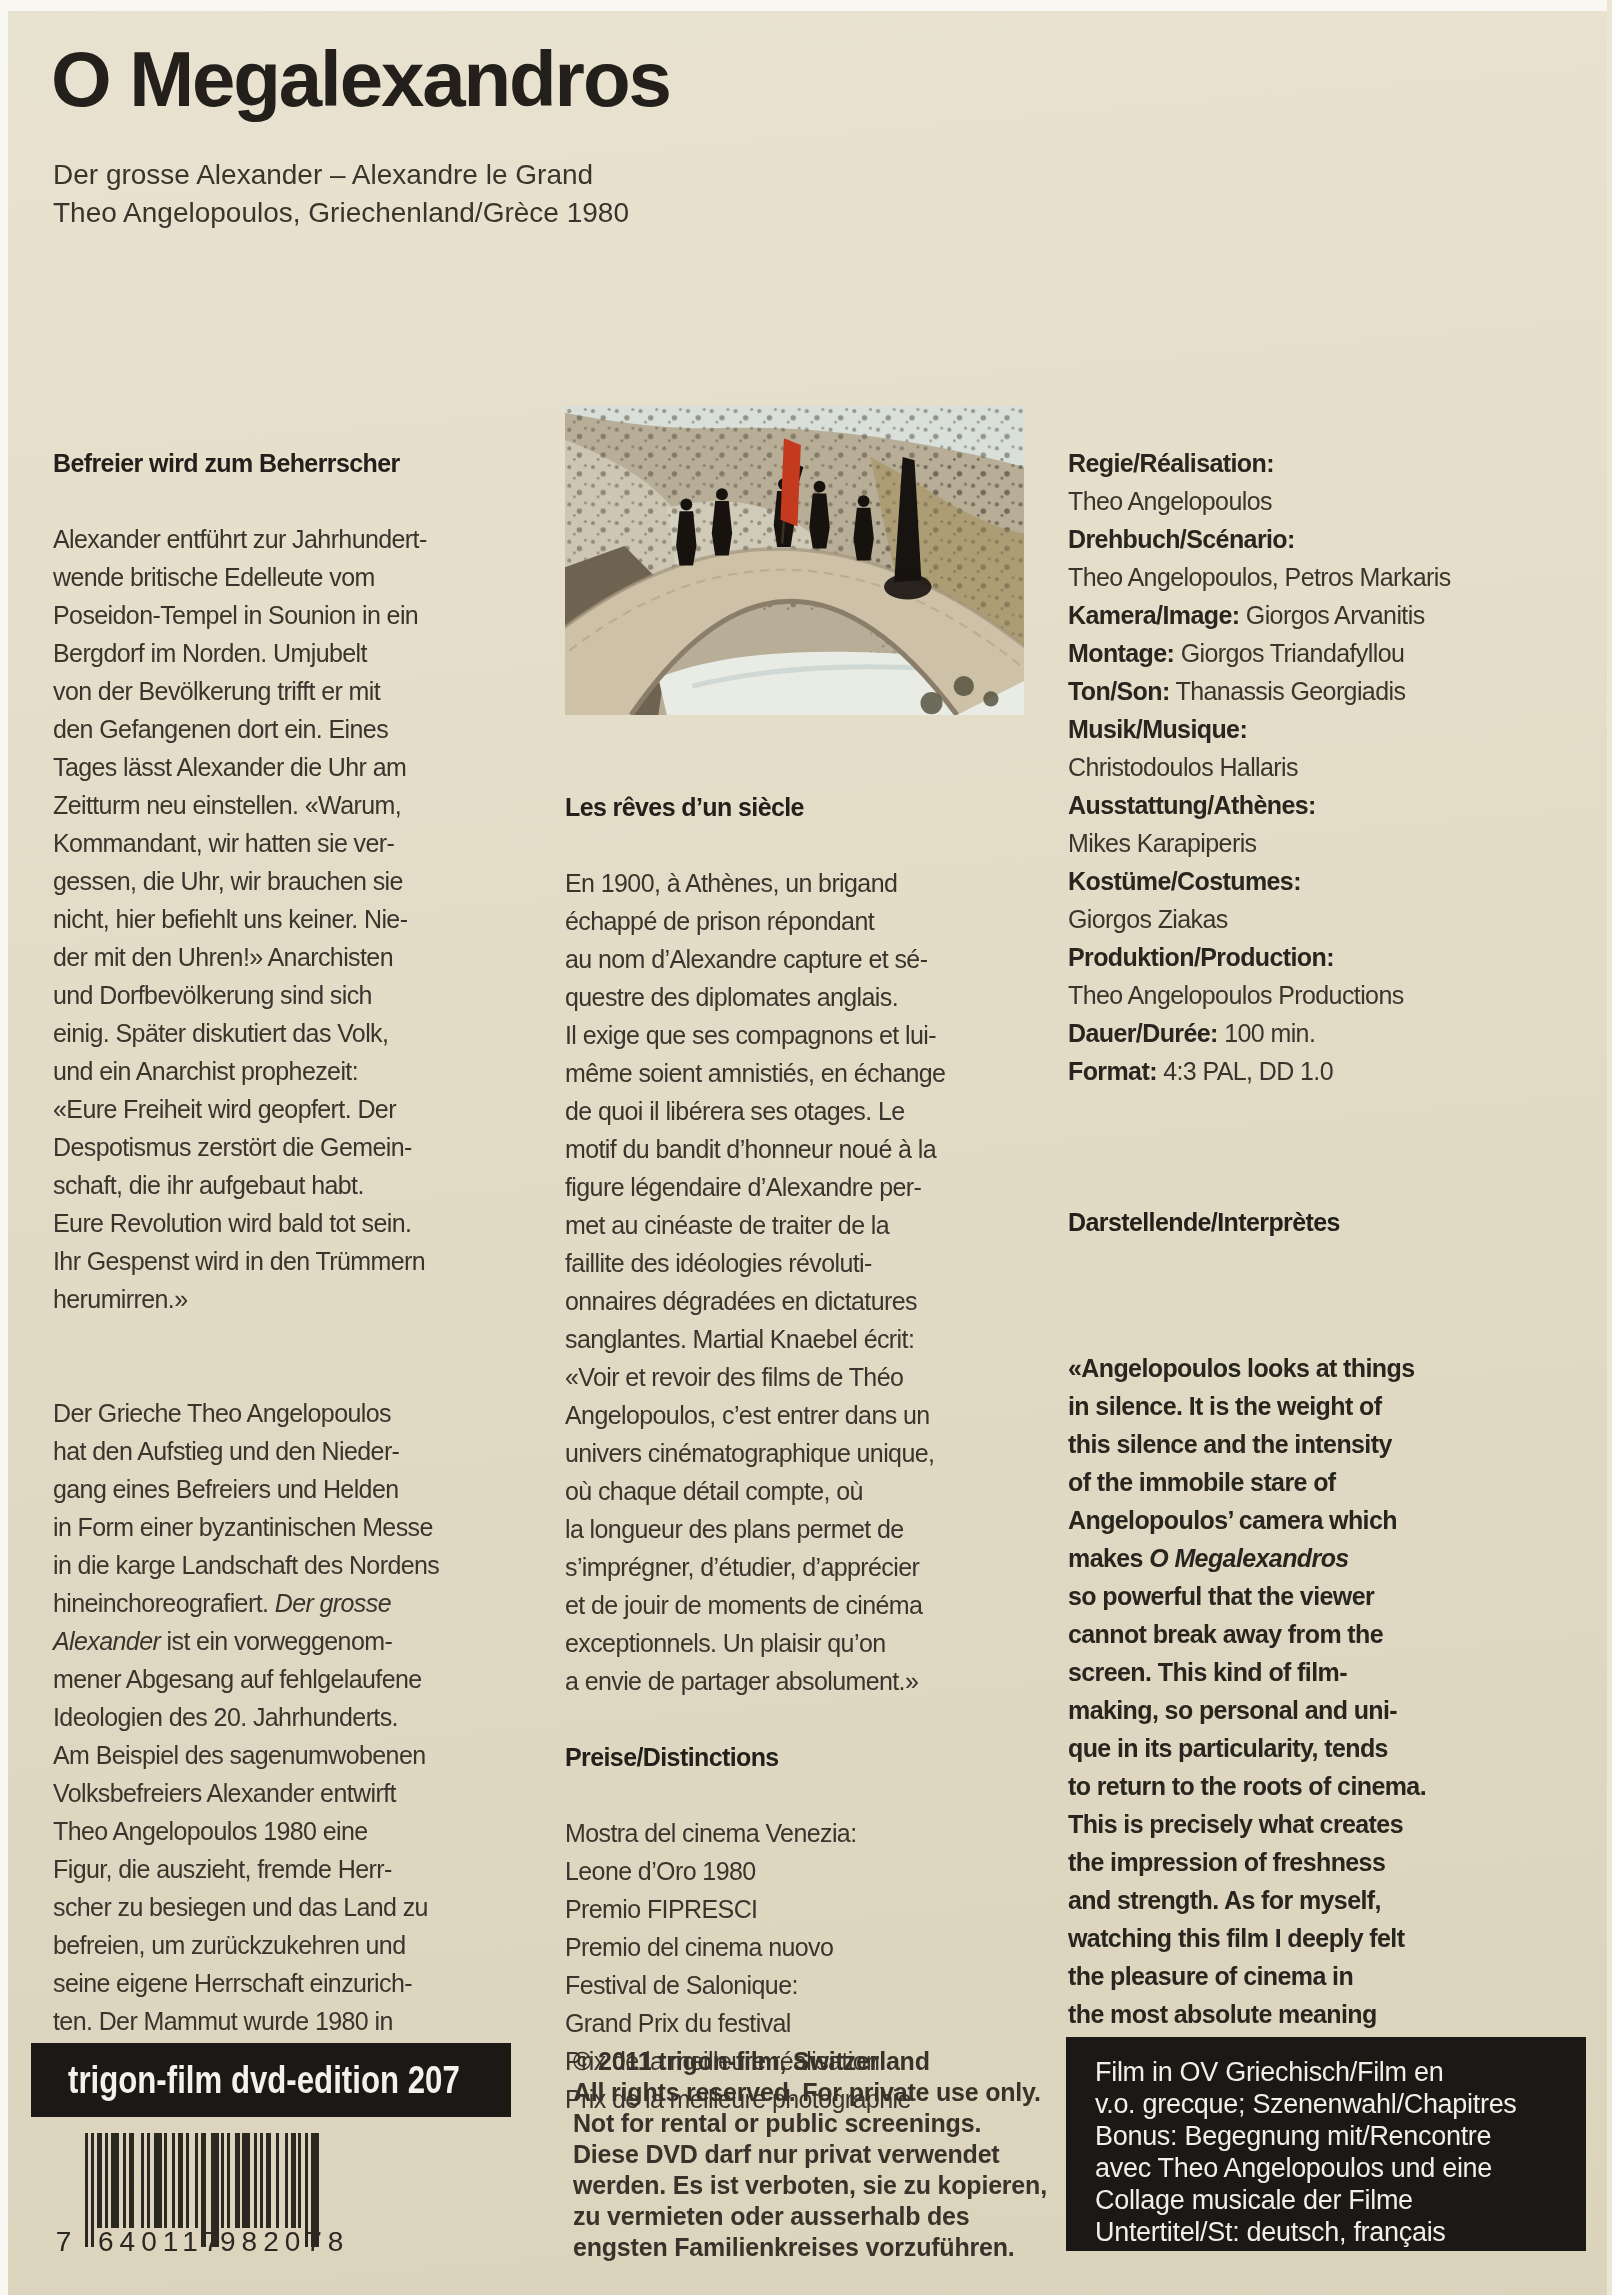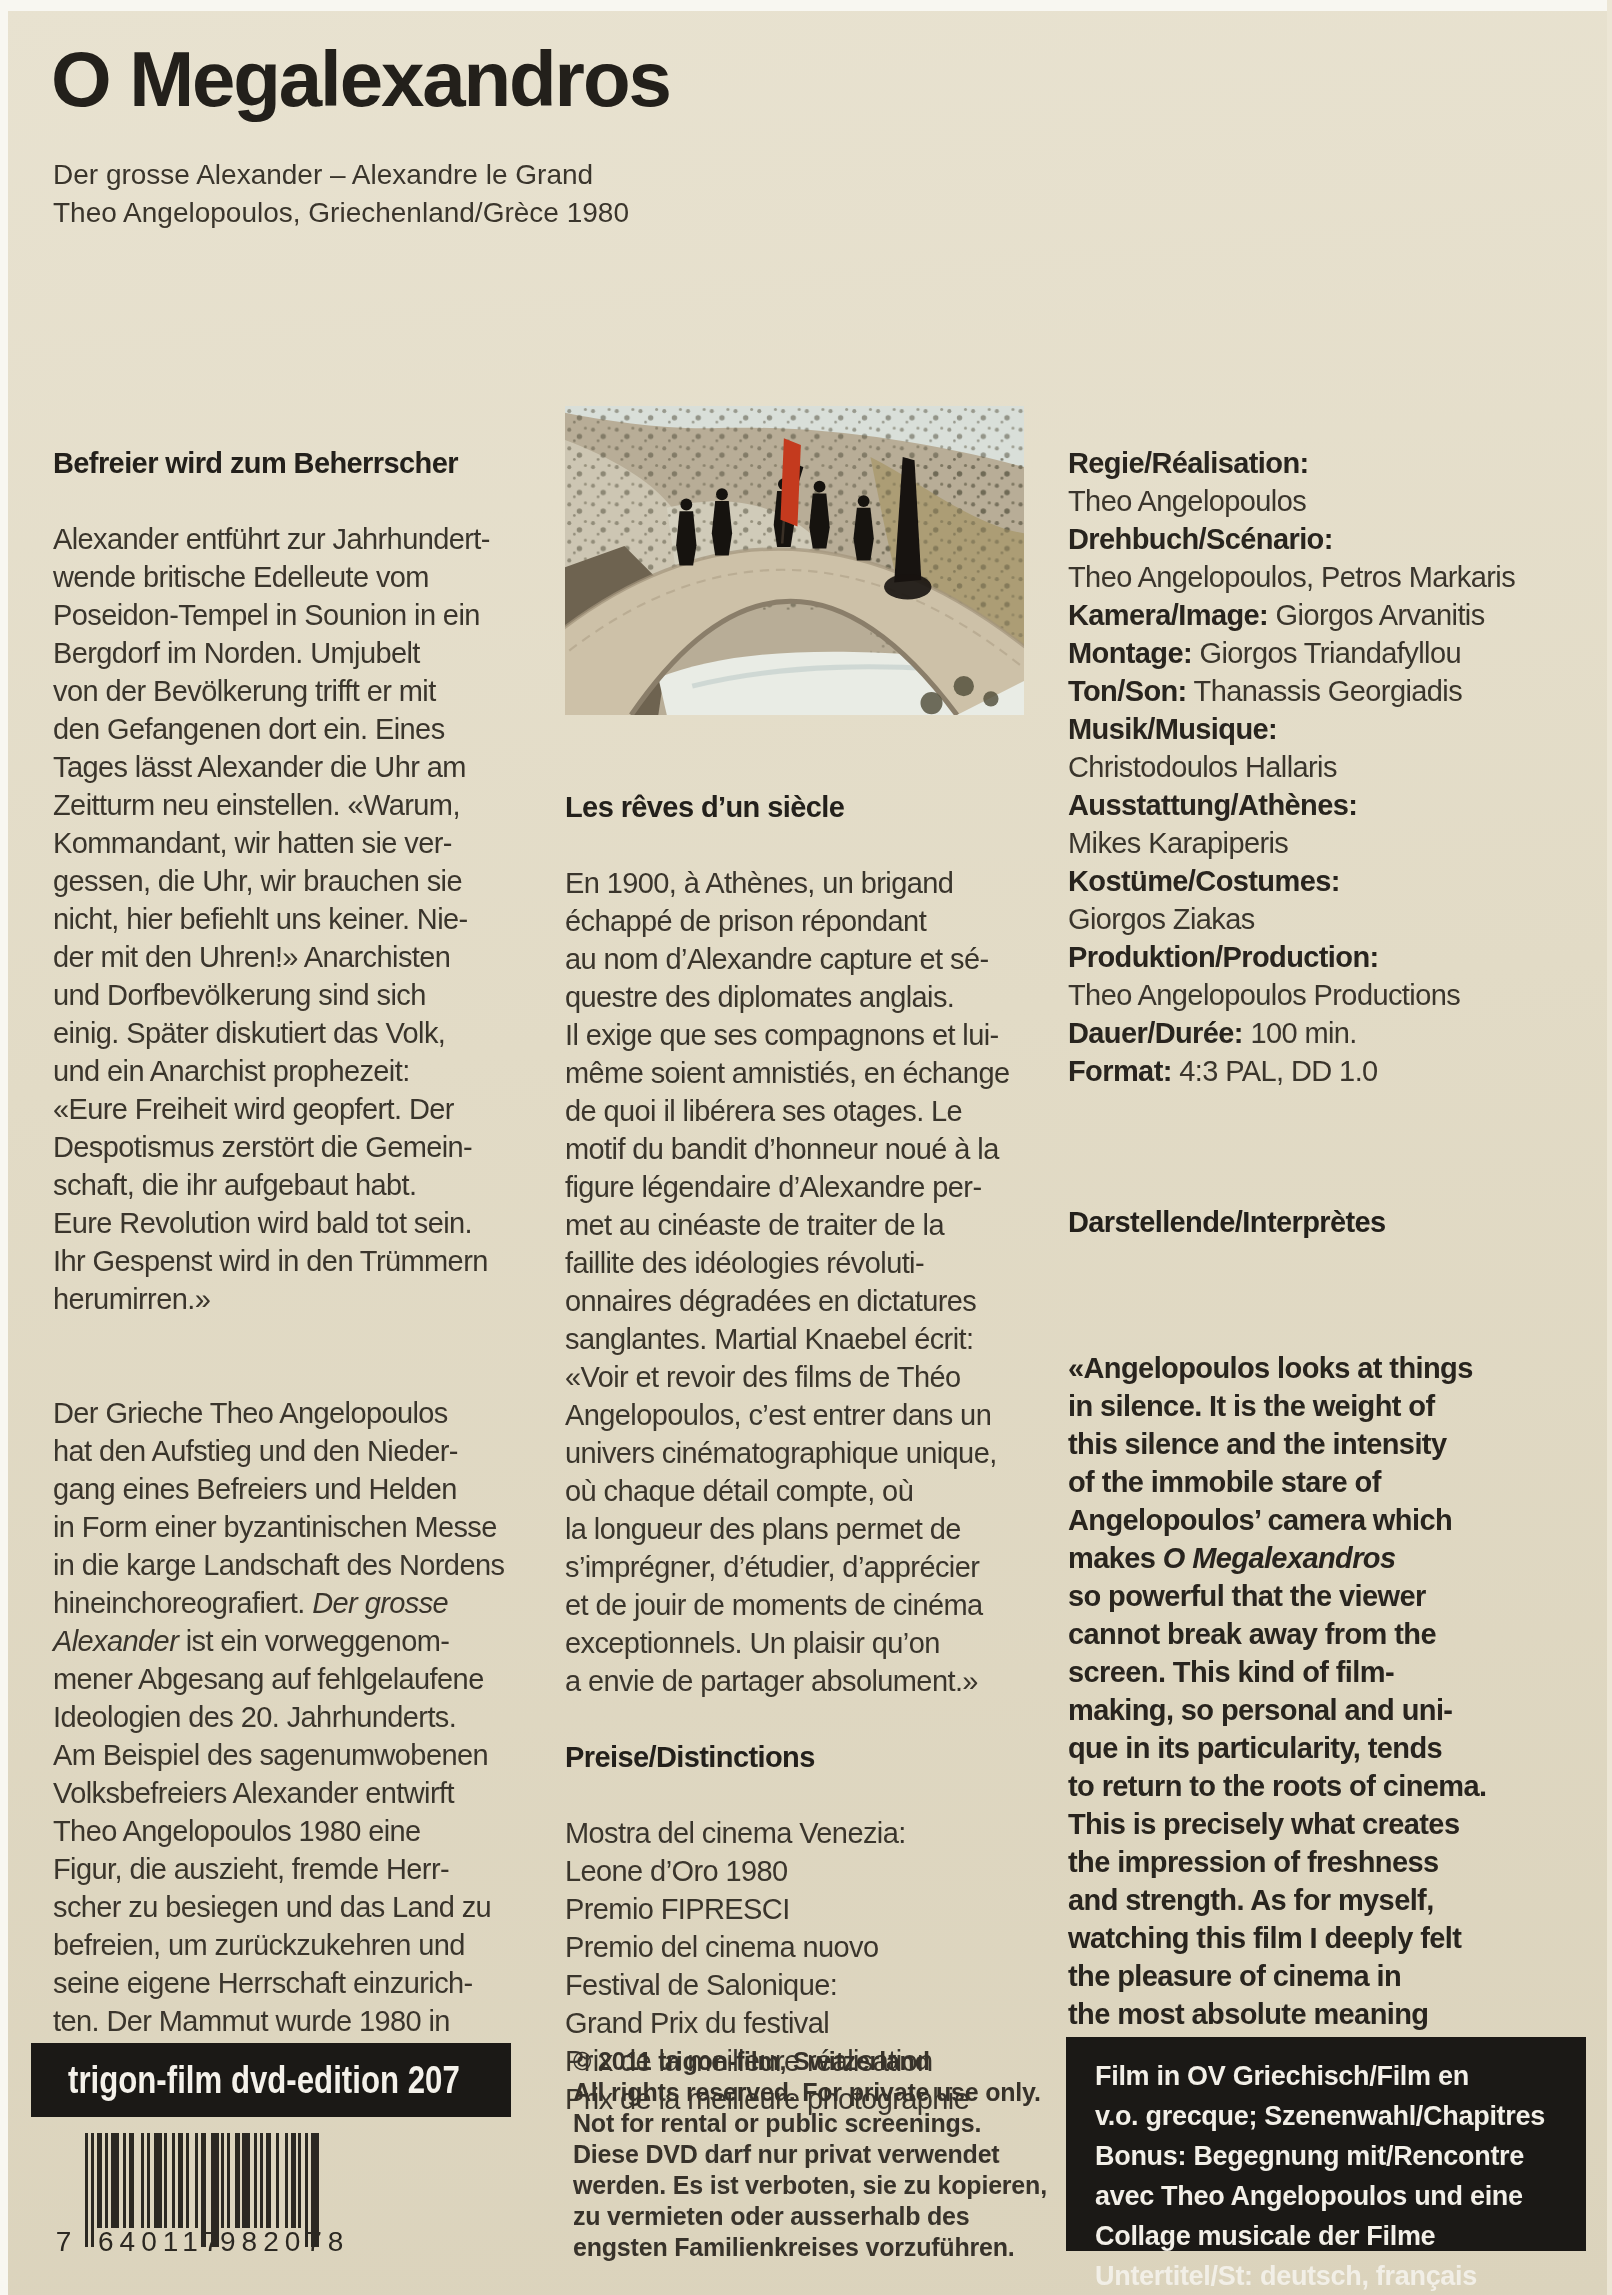--- a/index.html
+++ b/index.html
@@ -9,35 +9,35 @@
     font-family:"Liberation Sans","DejaVu Sans",sans-serif;color:#3a352c;
   }
   .abs{position:absolute;}
   .edge{position:absolute;background:#f8f7f1;}
   .edge-top{left:0;top:0;width:100%;height:11px;}
   .edge-left{left:0;top:0;width:7.6px;height:100%;}
   .edge-right{right:0;top:0;width:5.1px;height:100%;background:#ece6d5;}
   .title{font-size:78px;font-weight:bold;letter-spacing:-2.1px;color:#23201b;}
   .subtitle{font-size:28px;line-height:38px;white-space:pre-line;color:#3a352c;}
   .address{font-size:30px;font-weight:bold;line-height:38px;white-space:pre-line;color:#28241e;letter-spacing:-0.3px;}
-  .col{width:497px;font-size:29px;line-height:38px;letter-spacing:-0.6px;white-space:pre-line;}
+  .col{width:497px;font-size:25px;line-height:38px;letter-spacing:-0.6px;white-space:pre-line;}
   .col-heading{font-weight:bold;color:#23201b;}
   .rich span.b{font-weight:bold;color:#28241e;}
   .rich span.i{font-style:italic;}
   #edition-badge{left:31px;top:2043px;width:480px;height:74px;background:#1b1916;color:#f4f1ea;
     font-size:39px;font-weight:bold;line-height:74px;padding-left:37px;box-sizing:border-box;}
   #edition-badge .badge-text{display:inline-block;transform:scaleX(0.8);transform-origin:0 50%;white-space:nowrap;}
   #barcode{left:54px;top:2133px;width:280px;height:129px;}
   .bar{position:absolute;top:0;height:95px;background:#2b2822;}
   .bar.tall{height:114px;}
   .bc-digit{position:absolute;top:93px;font-size:28px;color:#2b2822;letter-spacing:6px;}
   #copyright{left:565px;top:2046px;width:509px;font-size:25px;line-height:31px;font-weight:bold;
     letter-spacing:-0.2px;white-space:pre-line;color:#37322a;margin-left:8px;}
   #ov-box{left:1066px;top:2037px;width:520px;height:214px;background:#1b1916;color:#f2efe7;
-    padding:18.7px 0 0 29px;box-sizing:border-box;font-size:27px;font-weight:bold;line-height:40px;
+    padding:18.7px 0 0 29px;box-sizing:border-box;font-size:27px;font-weight:normal;line-height:32px;
     letter-spacing:-0.3px;white-space:pre-line;}
 </style>
 </head>
 <body>
 
 <div id="cover">
 
   <div class="edge edge-top"></div>
   <div class="edge edge-left"></div>
   <div class="edge edge-right"></div>

